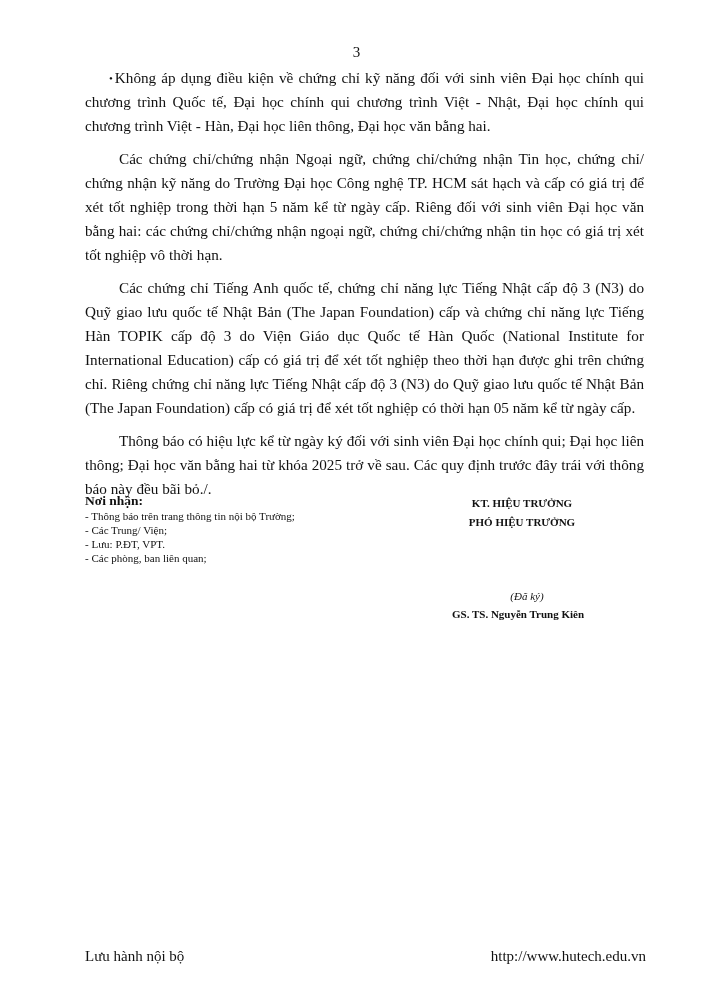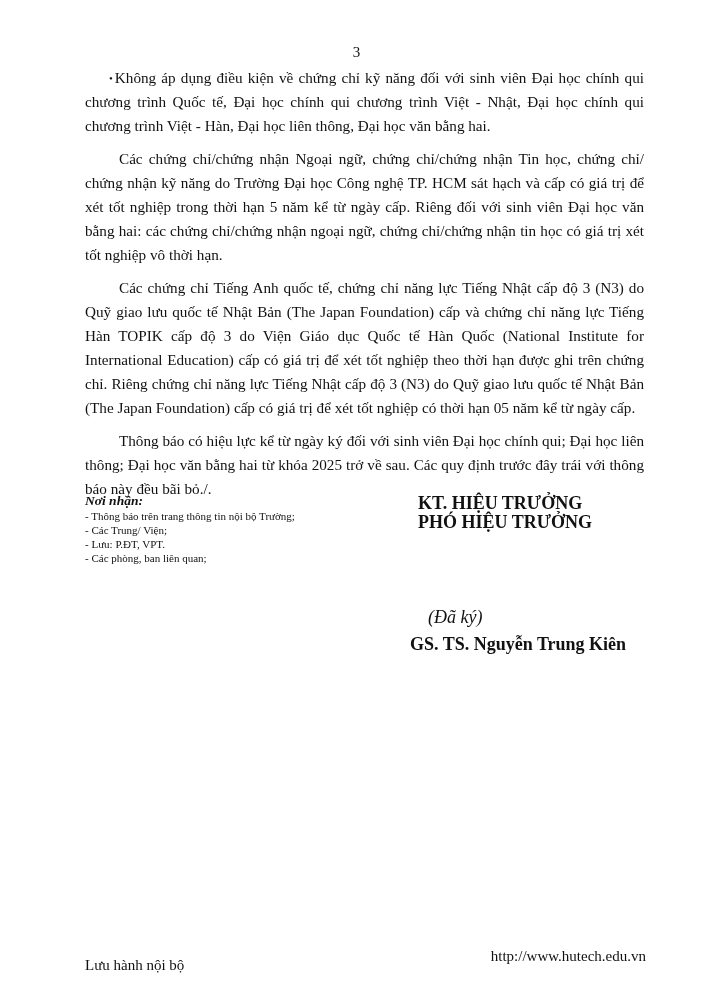--- a/index.html
+++ b/index.html
@@ -47,51 +47,50 @@
     .recipients {
       position: absolute;
       left: 85px;
       top: 492px;
       width: 300px;
       font-size: 11px;
       line-height: 14px;
     }
     .recipients-title {
       font-weight: bold;
-      font-style: italic;
       font-size: 13.5px;
       line-height: 17px;
     }
     .signature {
       position: absolute;
-      left: 418px;
+      left: 392px;
       top: 494px;
       width: 260px;
-      font-size: 18px;
+      text-align: center;
+      font-size: 11px;
     }
     .sig-title {
       font-weight: bold;
       line-height: 19px;
     }
     .sig-signed {
       font-style: italic;
-      margin-top: 75px;
+      margin-top: 58px;
       margin-left: 10px;
     }
     .sig-name {
       font-weight: bold;
       margin-top: 6px;
       margin-left: -8px;
     }
     .footer-left {
       position: absolute;
       left: 85px;
       top: 948px;
       font-size: 15px;
-      margin-top: 9px;
     }
     .footer-right {
       position: absolute;
       right: 67px;
       top: 948px;
       font-size: 15px;
     }
   </style>
 </head>
 <body>

